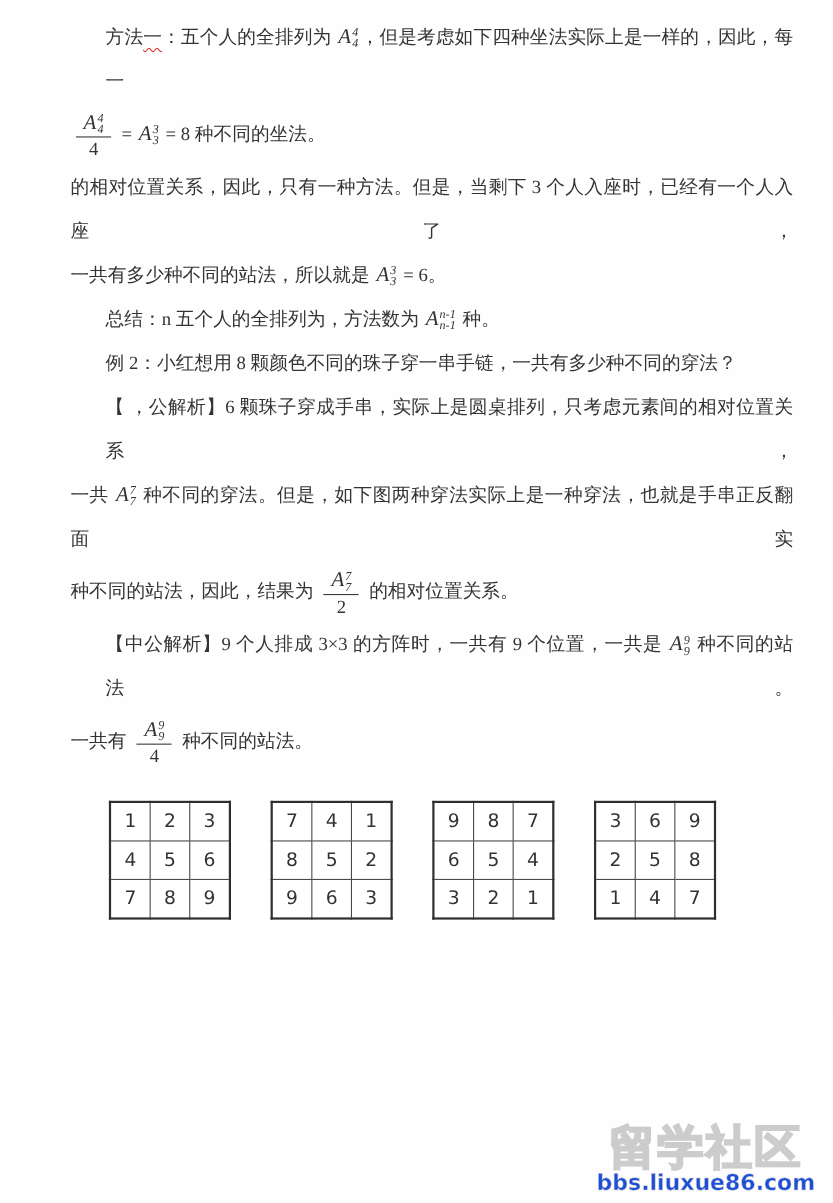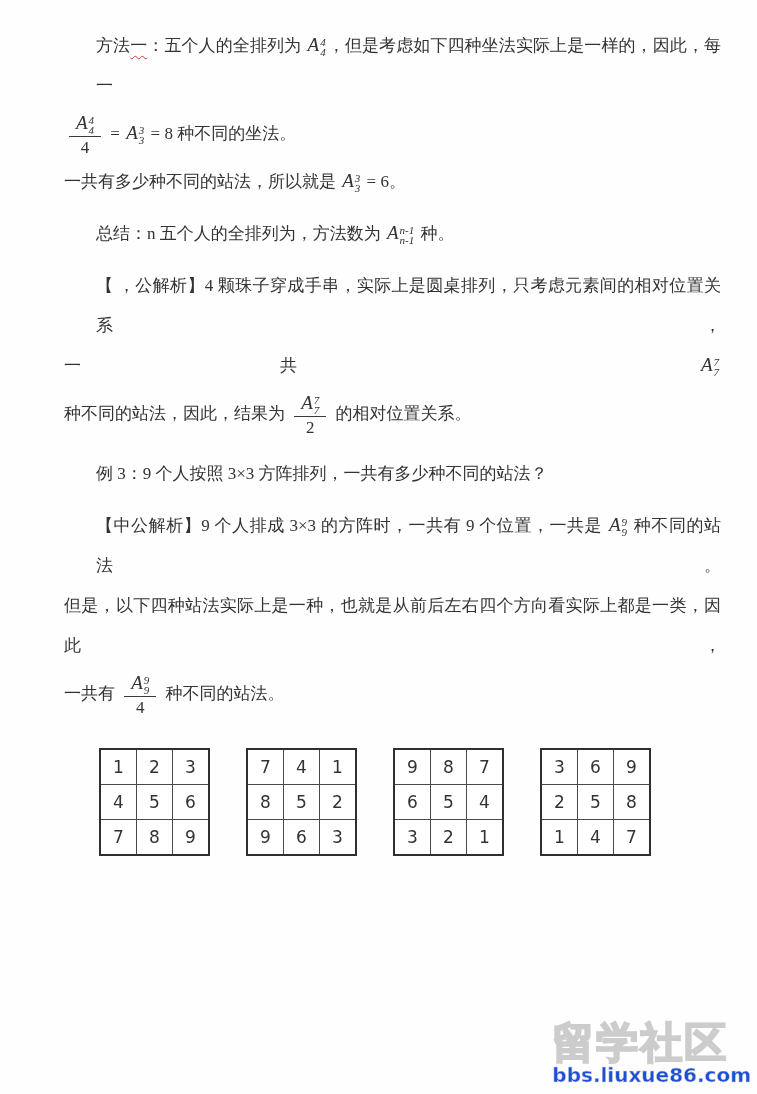--- a/index.html
+++ b/index.html
@@ -5,21 +5,21 @@
   html,body { margin:0; padding:0; background:#ffffff; }
   .page {
     position:relative; width:757px; height:1094px; box-sizing:border-box;
     padding:14px 36px 0 64px; overflow:hidden; background:#fefefe;
     font-family:"Liberation Serif","DejaVu Serif",serif;
     color:#333333; font-size:17px;
   }
   .para { margin:0; }
   .line { line-height:40px; min-height:40px; text-align:left; overflow:hidden; }
   .line.full { text-align:justify; text-align-last:justify; }
-  .line.ind { padding-left:32px;margin-top:12px; }
+  .line.ind { padding-left:32px; }
   .fline { line-height:56px; }
   .t { }
   .sq {
     text-decoration:underline; text-decoration-style:wavy;
     text-decoration-color:#d23f31; text-decoration-thickness:1px;
     text-underline-offset:4px;
   }
   .mvar { white-space:nowrap; margin:0 2px; }
   .mb { font-style:italic; font-size:19px; line-height:1; }
   .msc {
@@ -37,21 +37,21 @@
     border-top:1.5px solid #3a3a3a; padding:1px 5px 0; text-align:center;
     font-size:17px; line-height:20px; min-width:100%; box-sizing:border-box;
   }
   .grids { display:flex; gap:36px; margin:26px 0 48px 35px; }
   .grid { border-collapse:collapse; border:2.5px solid #2f2f2f; background:#ffffff; }
   .grid td {
     width:35px; height:34px; border:1.2px solid #4a4a4a; text-align:center;
     font-family:"DejaVu Sans","Liberation Sans",sans-serif; font-size:17px;
     color:#333333; padding:0;
   }
-  .watermark { position:absolute; right:6px; bottom:8px; text-align:left; line-height:1.05; }
+  .watermark { position:absolute; right:16px; bottom:8px; text-align:center; line-height:1.05; }
   .wm-title {
     font-family:"DejaVu Sans","Liberation Sans",sans-serif; font-weight:bold;
     font-size:42px; letter-spacing:2px; color:#f5f5f5;
     -webkit-text-stroke:2px #cccccc; text-shadow:0 0 1px #d5d5d5;
   }
   .wm-url {
     font-family:"DejaVu Sans","Liberation Sans",sans-serif; font-weight:bold;
     font-size:20px; color:#1d4ed8; -webkit-text-stroke:0.5px #d0d0d0;
   }
 </style>
@@ -75,74 +75,74 @@
               </span></span></span>
           <span class="fden">4</span>
         </span><span class="t"> = </span><span class="mvar"><span class="mb">A</span><span class="msc">
             <span class="msup">3</span>
             <span class="msub">3</span>
           </span></span><span class="t"> = 8 种不同的坐法。</span>
     </div>
   </div>
 
   <div class="para">
+    <div class="line full">
+      <span class="t">的相对位置关系，因此，只有一种方法。但是，当剩下 3 个人入座时，已经有一个人入座了，</span>
+    </div>
     <div class="line">
       <span class="t">一共有多少种不同的站法，所以就是 </span><span class="mvar"><span class="mb">A</span><span class="msc">
             <span class="msup">3</span>
             <span class="msub">3</span>
           </span></span><span class="t"> = 6。</span>
     </div>
   </div>
 
   <div class="para">
     <div class="line ind">
       <span class="t">总结：n 五个人的全排列为，方法数为 </span><span class="mvar"><span class="mb">A</span><span class="msc">
             <span class="msup">n-1</span>
             <span class="msub">n-1</span>
           </span></span><span class="t"> 种。</span>
     </div>
   </div>
 
-
-  <div class="para">
-    <div class="line ind full">
-      <span class="t">【 ，公解析】4 颗珠子穿成手串，实际上是圆桌排列，只考虑元素间的相对位置关系，</span>
+  <div class="para">
+    <div class="line ind">
+      <span class="t">例 2：小红想用 8 颗颜色不同的珠子穿一串手链，一共有多少种不同的穿法？</span>
+    </div>
+  </div>
+
+  <div class="para">
+    <div class="line ind full">
+      <span class="t">【 ，公解析】6 颗珠子穿成手串，实际上是圆桌排列，只考虑元素间的相对位置关系，</span>
     </div>
     <div class="line full">
       <span class="t">一共 </span><span class="mvar"><span class="mb">A</span><span class="msc">
             <span class="msup">7</span>
             <span class="msub">7</span>
-          </span></span>
+          </span></span><span class="t"> 种不同的穿法。但是，如下图两种穿法实际上是一种穿法，也就是手串正反翻面实</span>
     </div>
     <div class="line fline">
       <span class="t">种不同的站法，因此，结果为 </span><span class="frac">
           <span class="fnum"><span class="mvar"><span class="mb">A</span><span class="msc">
                 <span class="msup">7</span>
                 <span class="msub">7</span>
               </span></span></span>
           <span class="fden">2</span>
         </span><span class="t"> 的相对位置关系。</span>
     </div>
   </div>
 
-  <div class="para">
-    <div class="line ind">
-      <span class="t">例 3：9 个人按照 3×3 方阵排列，一共有多少种不同的站法？</span>
-    </div>
-  </div>
 
   <div class="para">
     <div class="line ind full">
       <span class="t">【中公解析】9 个人排成 3×3 的方阵时，一共有 9 个位置，一共是 </span><span class="mvar"><span class="mb">A</span><span class="msc">
             <span class="msup">9</span>
             <span class="msub">9</span>
           </span></span><span class="t"> 种不同的站法。</span>
-    </div>
-    <div class="line full">
-      <span class="t">但是，以下四种站法实际上是一种，也就是从前后左右四个方向看实际上都是一类，因此，</span>
     </div>
     <div class="line fline">
       <span class="t">一共有 </span><span class="frac">
           <span class="fnum"><span class="mvar"><span class="mb">A</span><span class="msc">
                 <span class="msup">9</span>
                 <span class="msub">9</span>
               </span></span></span>
           <span class="fden">4</span>
         </span><span class="t"> 种不同的站法。</span>
     </div>

